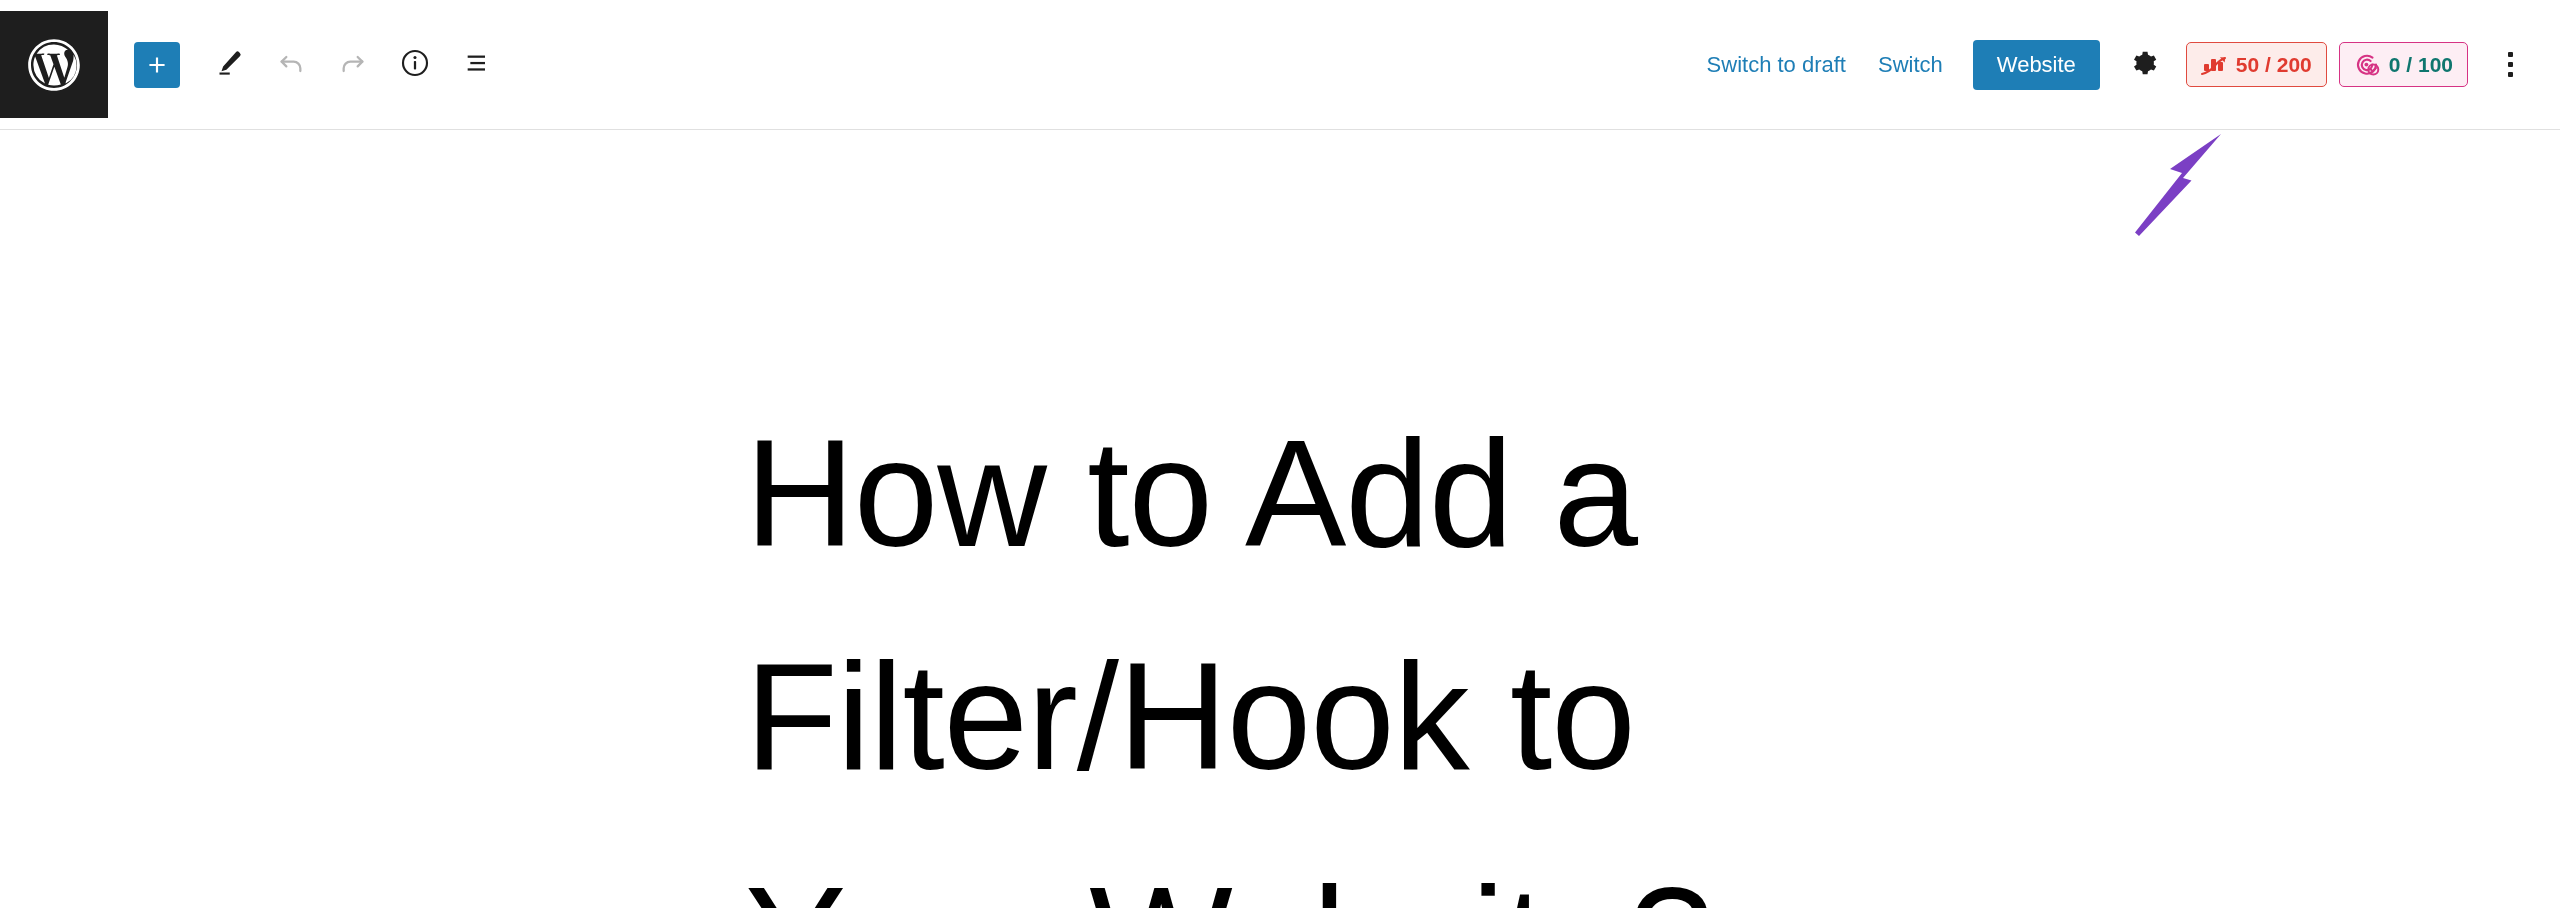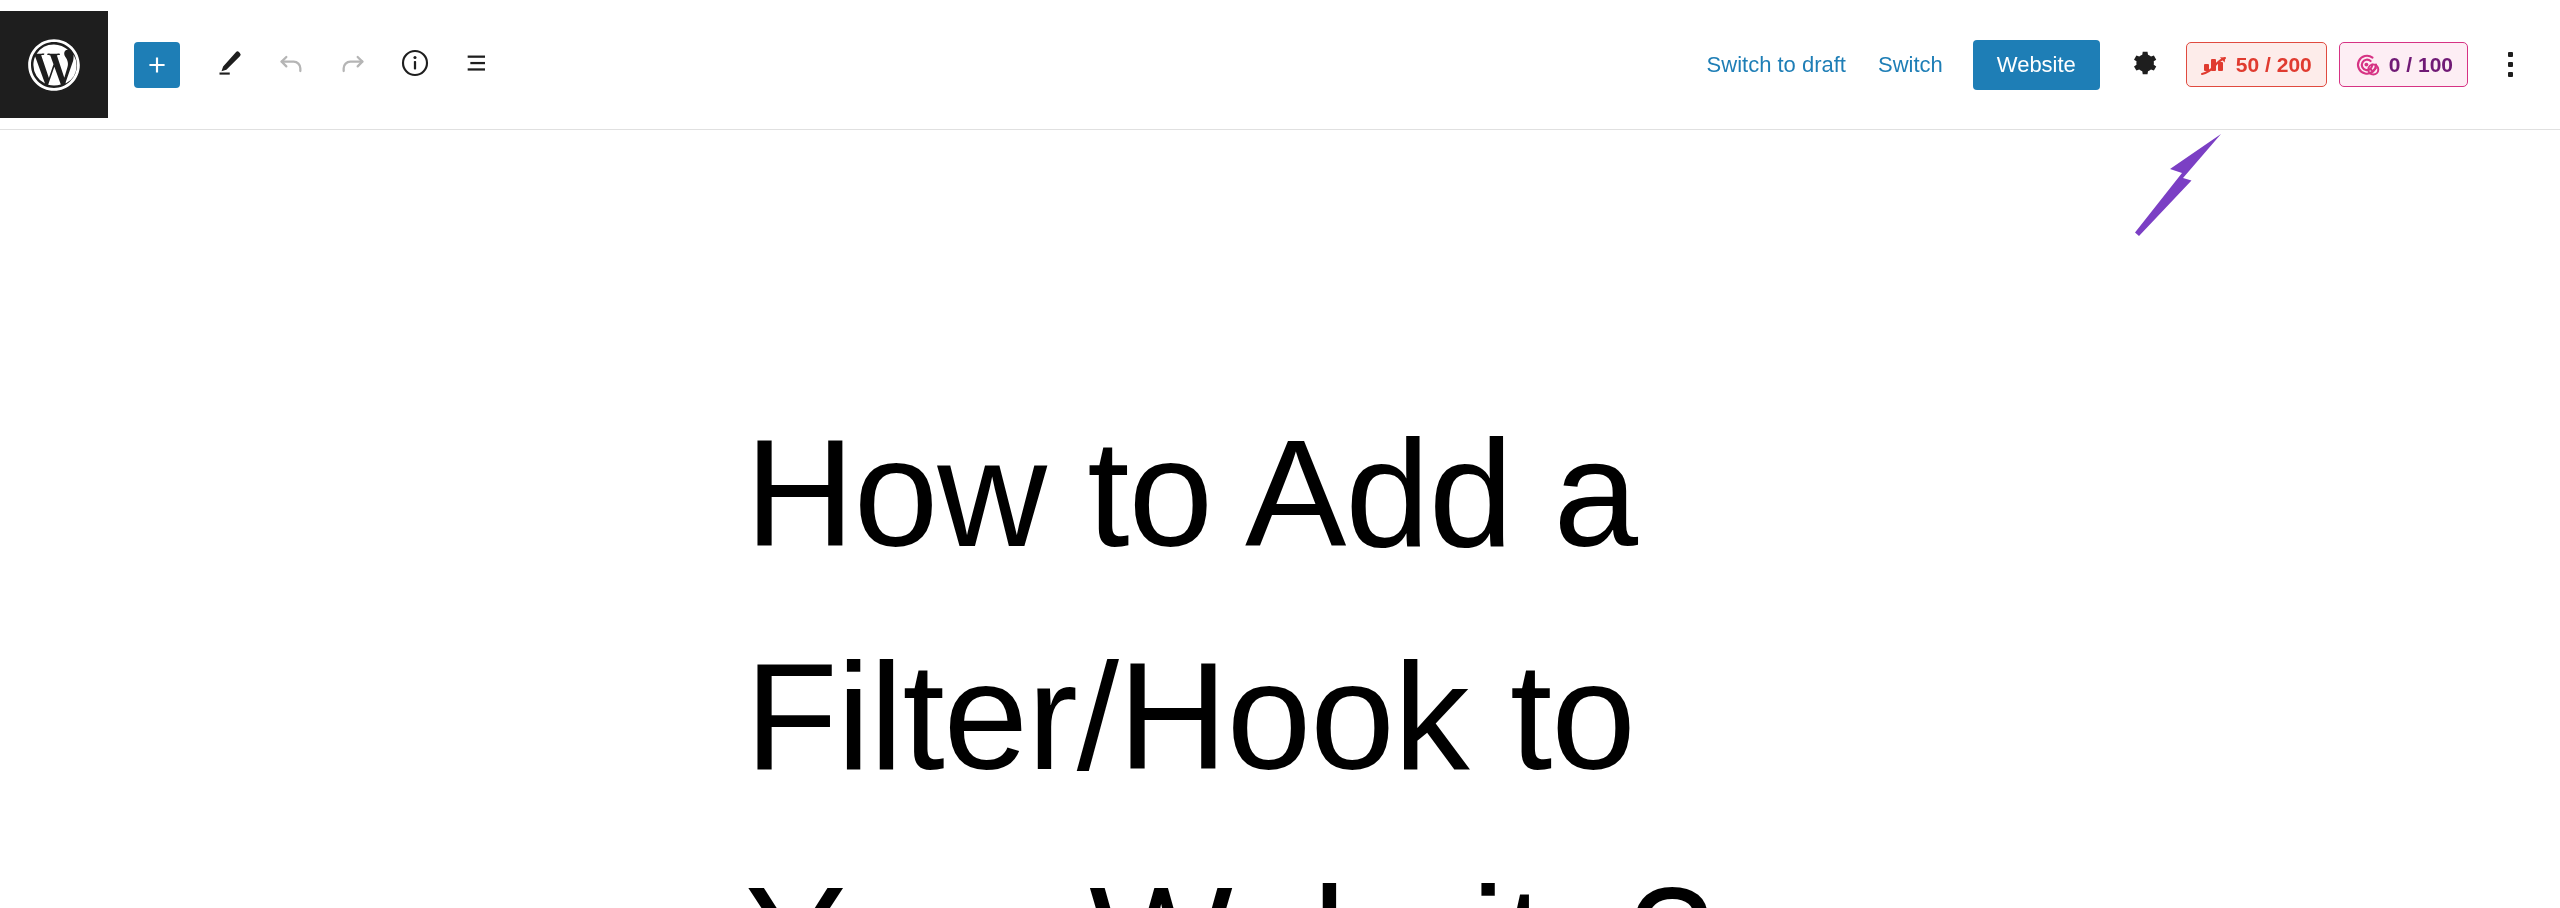--- a/index.html
+++ b/index.html
@@ -130,21 +130,21 @@
   .score-badge svg { display: block; flex: 0 0 auto; }
 
   .badge-seo {
     background: #fdecea;
     border: 1px solid #e04a3f;
     color: #e03b30;
   }
   .badge-ai {
     background: #fdeef4;
     border: 1px solid #d63384;
-    color: #701a75;
+    color: #0f766e;
     margin-left: 12px;
   }
 
   .kebab-btn {
     width: 56px;
     height: 56px;
     display: flex;
     flex-direction: column;
     align-items: center;
     justify-content: center;

